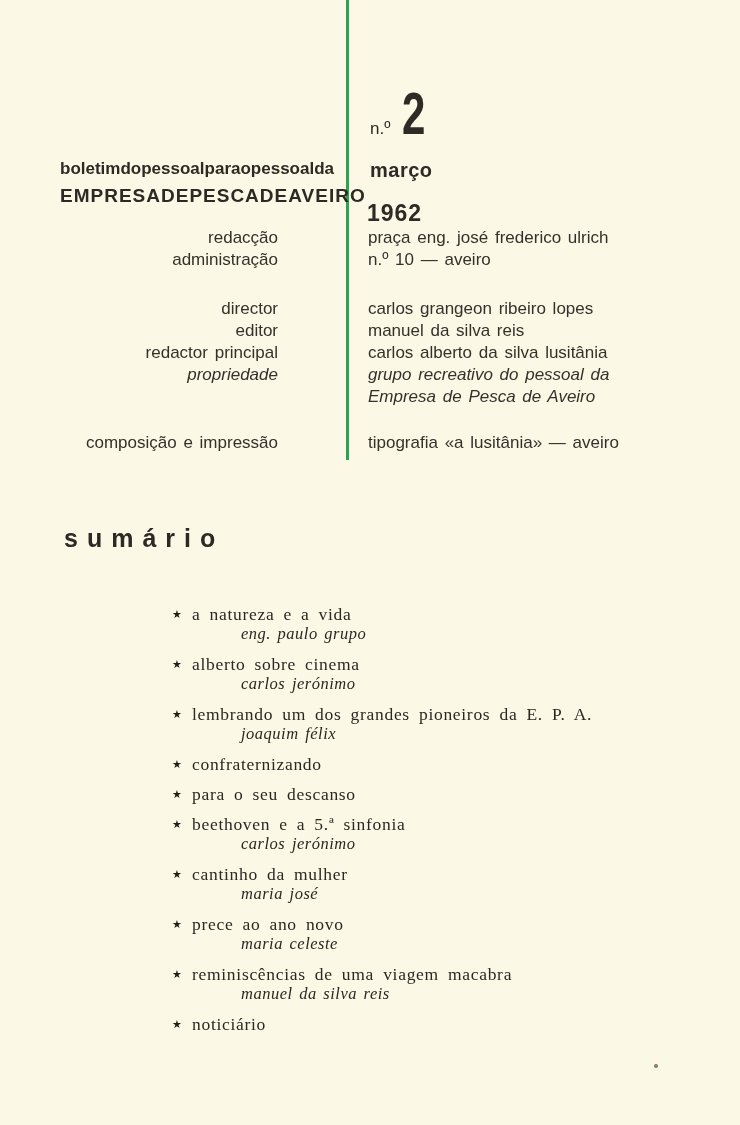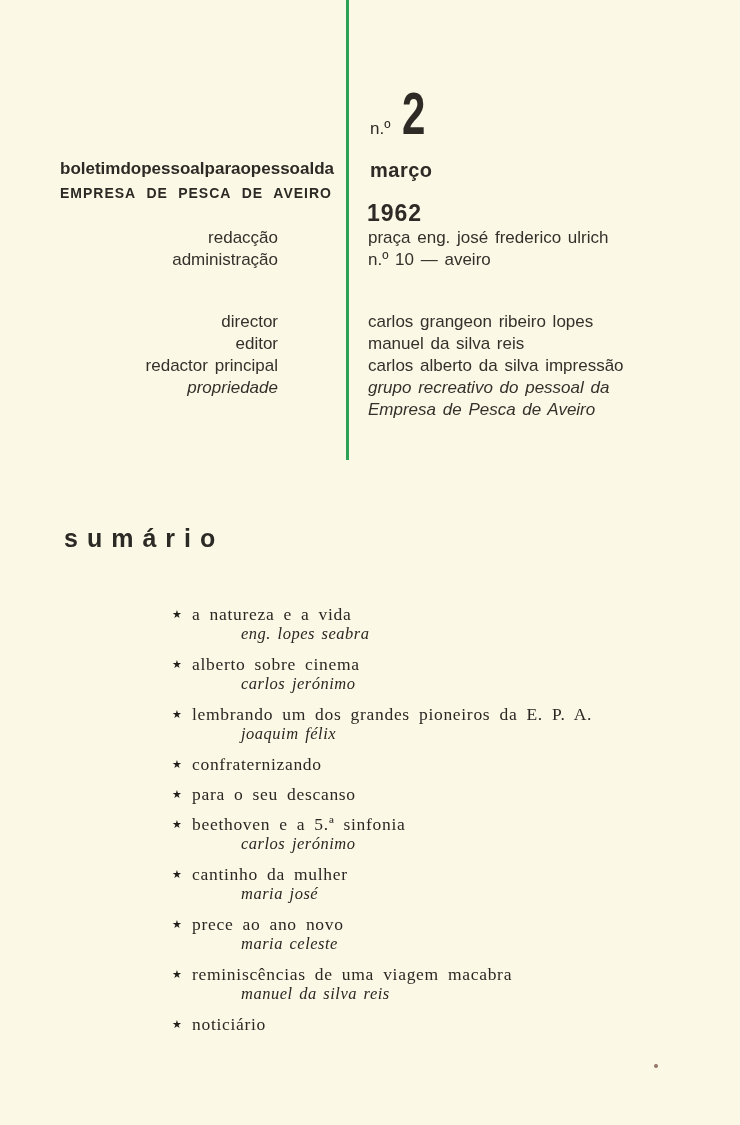--- a/index.html
+++ b/index.html
@@ -22,35 +22,35 @@
   }
   .sub1 {
     position:absolute; left:60px; top:159px; width:272px;
     font-weight:bold; font-size:17px; color:#2c2a25;
     text-align:justify; text-align-last:justify; white-space:nowrap;
     display:flex; justify-content:flex-start;
   }
   .sub1 span { flex:0 0 auto; }
   .sub2 {
     position:absolute; left:60px; top:185px; width:272px;
-    font-weight:bold; font-size:14px; letter-spacing:1px; color:#2c2a25;
+    font-weight:bold; font-size:19px; letter-spacing:1px; color:#2c2a25;
     display:flex; justify-content:space-between; white-space:nowrap;
   }
   .issue-label { position:absolute; left:370px; top:119px; font-weight:normal; font-size:17px; }
   .issue-num {
     position:absolute; left:402px; top:84px; font-weight:bold;
     font-size:60px; line-height:1; transform:scaleX(0.70); transform-origin:left top;
   }
   .month { position:absolute; left:370px; top:159px; font-weight:bold; font-size:20px; letter-spacing:0.5px; }
   .year  { position:absolute; left:367px; top:184px; font-weight:bold; font-size:23px; letter-spacing:1px;margin-top:16px; }
   
   .masthead { position:absolute; left:60px; top:227px; width:625px; font-size:17px; color:#34312b; }
   .m-row { display:grid; grid-template-columns:218px 1fr; column-gap:90px; line-height:22px; word-spacing:2px; }
   .m-labels { text-align:right; }
-  .m-row-1 { margin-bottom:40px; }
+  .m-row-1 { margin-bottom:27px; }
   .m-row-2 { }
   .m-row-3 { margin-bottom:24px;font-style:italic; }
   
   .sumario {
     position:absolute; left:64px; top:524px; margin:0;
     font-size:25px; font-weight:bold; letter-spacing:9px; color:#2c2a25;
   }
   .toc { position:absolute; left:172px; top:604px; width:500px;
          font-family:"Liberation Serif", serif; color:#2b2823; }
   .toc-item { position:relative; padding-left:20px; margin-bottom:10px; }
@@ -107,45 +107,53 @@
 
     <div class="m-row m-row-2">
       <div class="m-labels">
         <div>director</div>
         <div>editor</div>
         <div>redactor principal</div>
       </div>
       <div class="m-values">
         <div>carlos grangeon ribeiro lopes</div>
         <div>manuel da silva reis</div>
-        <div>carlos alberto da silva impressão</div>
+        <div>carlos alberto da silva lusitânia</div>
       </div>
     </div>
 
     <div class="m-row m-row-3">
       <div class="m-labels">
         <div>propriedade</div>
       </div>
       <div class="m-values">
         <div>grupo recreativo do pessoal da</div>
         <div>Empresa de Pesca de Aveiro</div>
       </div>
     </div>
 
+    <div class="m-row m-row-4">
+      <div class="m-labels">
+        <div>composição e impressão</div>
+      </div>
+      <div class="m-values">
+        <div>tipografia «a lusitânia» — aveiro</div>
+      </div>
+    </div>
 
   </section>
 
   <h2 class="sumario">sumário</h2>
 
   <section class="toc">
 
     <div class="toc-item">
       <span class="star">★</span>
       <div class="toc-title">a natureza e a vida</div>
-      <div class="toc-author">eng. lopes seabra</div>
+      <div class="toc-author">eng. paulo grupo</div>
     </div>
 
     <div class="toc-item">
       <span class="star">★</span>
       <div class="toc-title">alberto sobre cinema</div>
       <div class="toc-author">carlos jerónimo</div>
     </div>
 
     <div class="toc-item">
       <span class="star">★</span>

